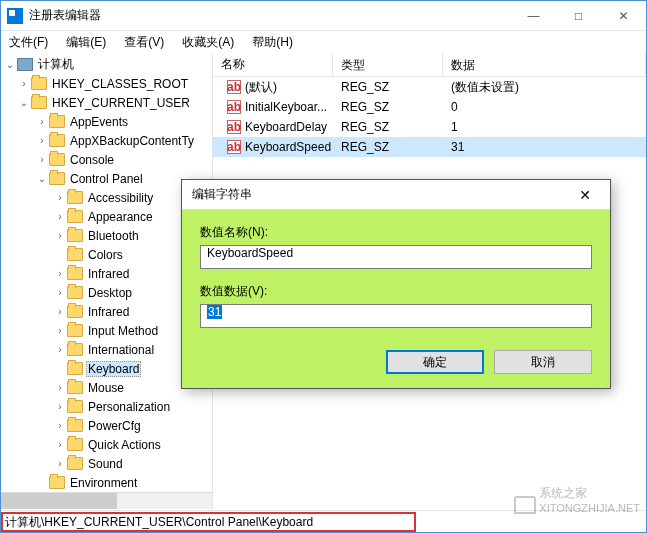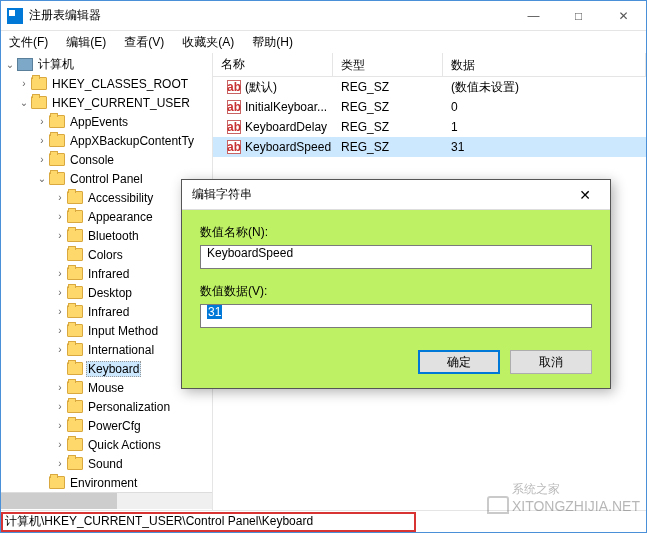--- a/index.html
+++ b/index.html
@@ -25,34 +25,34 @@
 .list-header { display: flex; height: 24px; border-bottom: 1px solid #e5e5e5; position: sticky; top: 0; background: #fff; }
 .list-header-cell { padding: 4px 8px; border-right: 1px solid #e5e5e5; }
 .list-row { display: flex; height: 20px; align-items: center; }
 .list-row.selected { background: #cce8ff; }
 .list-cell { padding: 0 8px; overflow: hidden; white-space: nowrap; text-overflow: ellipsis; }
 .value-icon { width: 14px; height: 14px; border: 1px solid #c86464; background: #fff; margin-left: 6px; display: inline-flex; align-items: center; justify-content: center; font-size: 12px; color: #c83232; font-weight: bold; }
 .col-name { width: 120px; display: flex; align-items: center; gap: 4px; }
 .col-type { width: 110px; }
 .col-data { flex: 1; }
 .statusbar { height: 22px; border-top: 1px solid #e5e5e5; padding: 2px 6px; display: flex; align-items: center; position: relative; }
-.status-highlight { border: 2px solid #d93434; padding: 0 2px; position: absolute; left: 0; right: 230px; height: 20px; display: flex; align-items: center; }
+.status-highlight { border: 2px solid #d93434; padding: 0 2px; position: absolute; left: 0; right: 230px; height: 20px; display: flex; }
 .scrollbar-bottom { height: 17px; background: #f0f0f0; border-top: 1px solid #ddd; display: flex; }
 .scroll-thumb { background: #cdcdcd; height: 100%; }
 .dialog { position: absolute; left: 180px; top: 178px; width: 430px; background: #bef264; border: 1px solid #555; box-shadow: 3px 3px 12px rgba(0,0,0,0.3); z-index: 10; }
 .dialog-title { height: 30px; background: #fff; display: flex; align-items: center; padding: 0 10px; border-bottom: 1px solid #ddd; }
 .dialog-title-text { flex: 1; }
 .dialog-close { width: 30px; text-align: center; font-size: 14px; }
 .dialog-body { padding: 14px 18px; }
 .field-label { margin-bottom: 4px; }
 .field-input { width: 100%; height: 24px; border: 1px solid #7a7a7a; background: #fff; padding: 0 6px; margin-bottom: 14px; }
 .field-input.readonly { background: #fff; }
 .field-input .selected-text { background: #0078d7; color: #fff; padding: 0 1px; }
 .dialog-buttons { display: flex; justify-content: flex-end; gap: 10px; padding-top: 8px; }
-.dlg-btn { width: 82px; height: 24px; background: #e1e1e1; border: 1px solid #adadad; display: flex; align-items: center; justify-content: center; }
+.dlg-btn { width: 98px; height: 24px; background: #e1e1e1; border: 1px solid #adadad; display: flex; align-items: center; justify-content: center; }
 .dlg-btn.primary { border: 2px solid #0078d7; }
 .watermark { position: absolute; right: 6px; bottom: 18px; opacity: 0.35; font-size: 11px; color: #333; display: flex; align-items: flex-end; gap: 3px; pointer-events: none; }
 .watermark-icon { width: 22px; height: 18px; border: 2px solid #666; border-radius: 3px 3px 0 0; position: relative; }
 </style>
 </head>
 <body>
 
 <div class="titlebar">
   <span class="app-icon"></span>
   <span class="title-text">注册表编辑器</span>
@@ -255,15 +255,15 @@
       <div class="dlg-btn primary">确定</div>
       <div class="dlg-btn">取消</div>
     </div>
   </div>
 </div>
 
 <div class="watermark">
   <span class="watermark-icon"></span>
   <div>
     <div>系统之家</div>
-    <div style="font-size:14px">XITONGZHIJIA.NET</div>
+    <div style="font-size:11px">XITONGZHIJIA.NET</div>
   </div>
 </div>
 
 </body></html>

